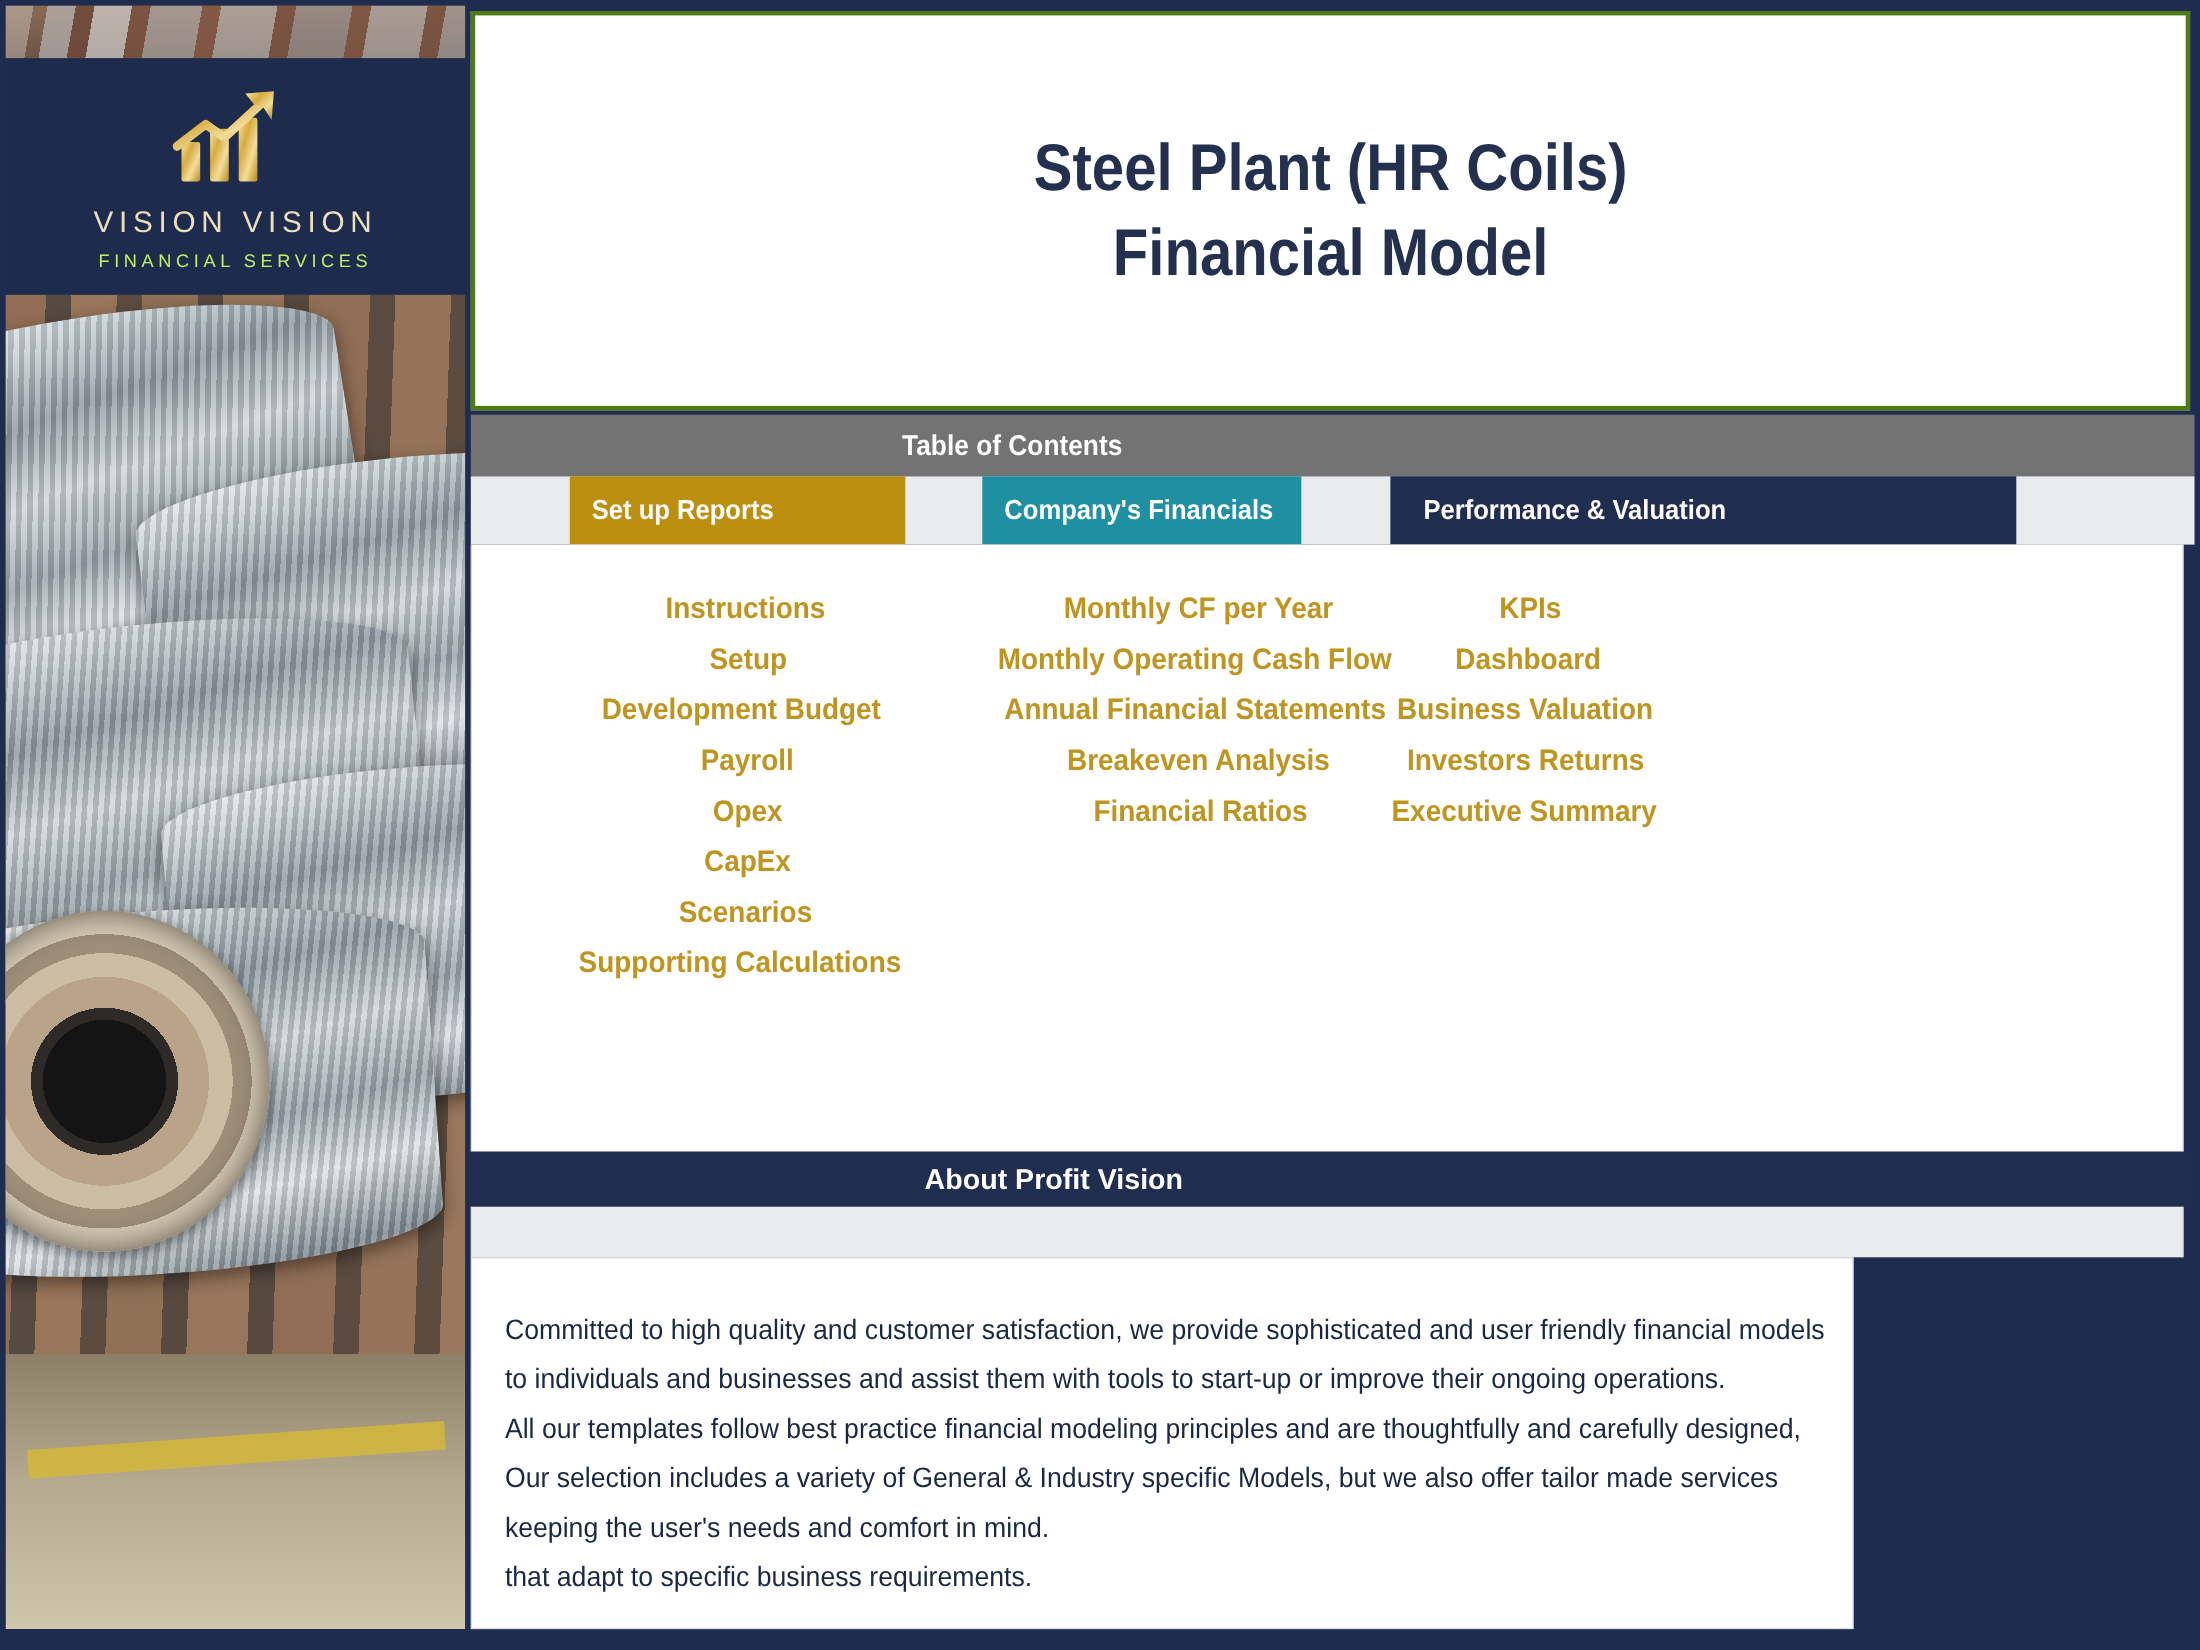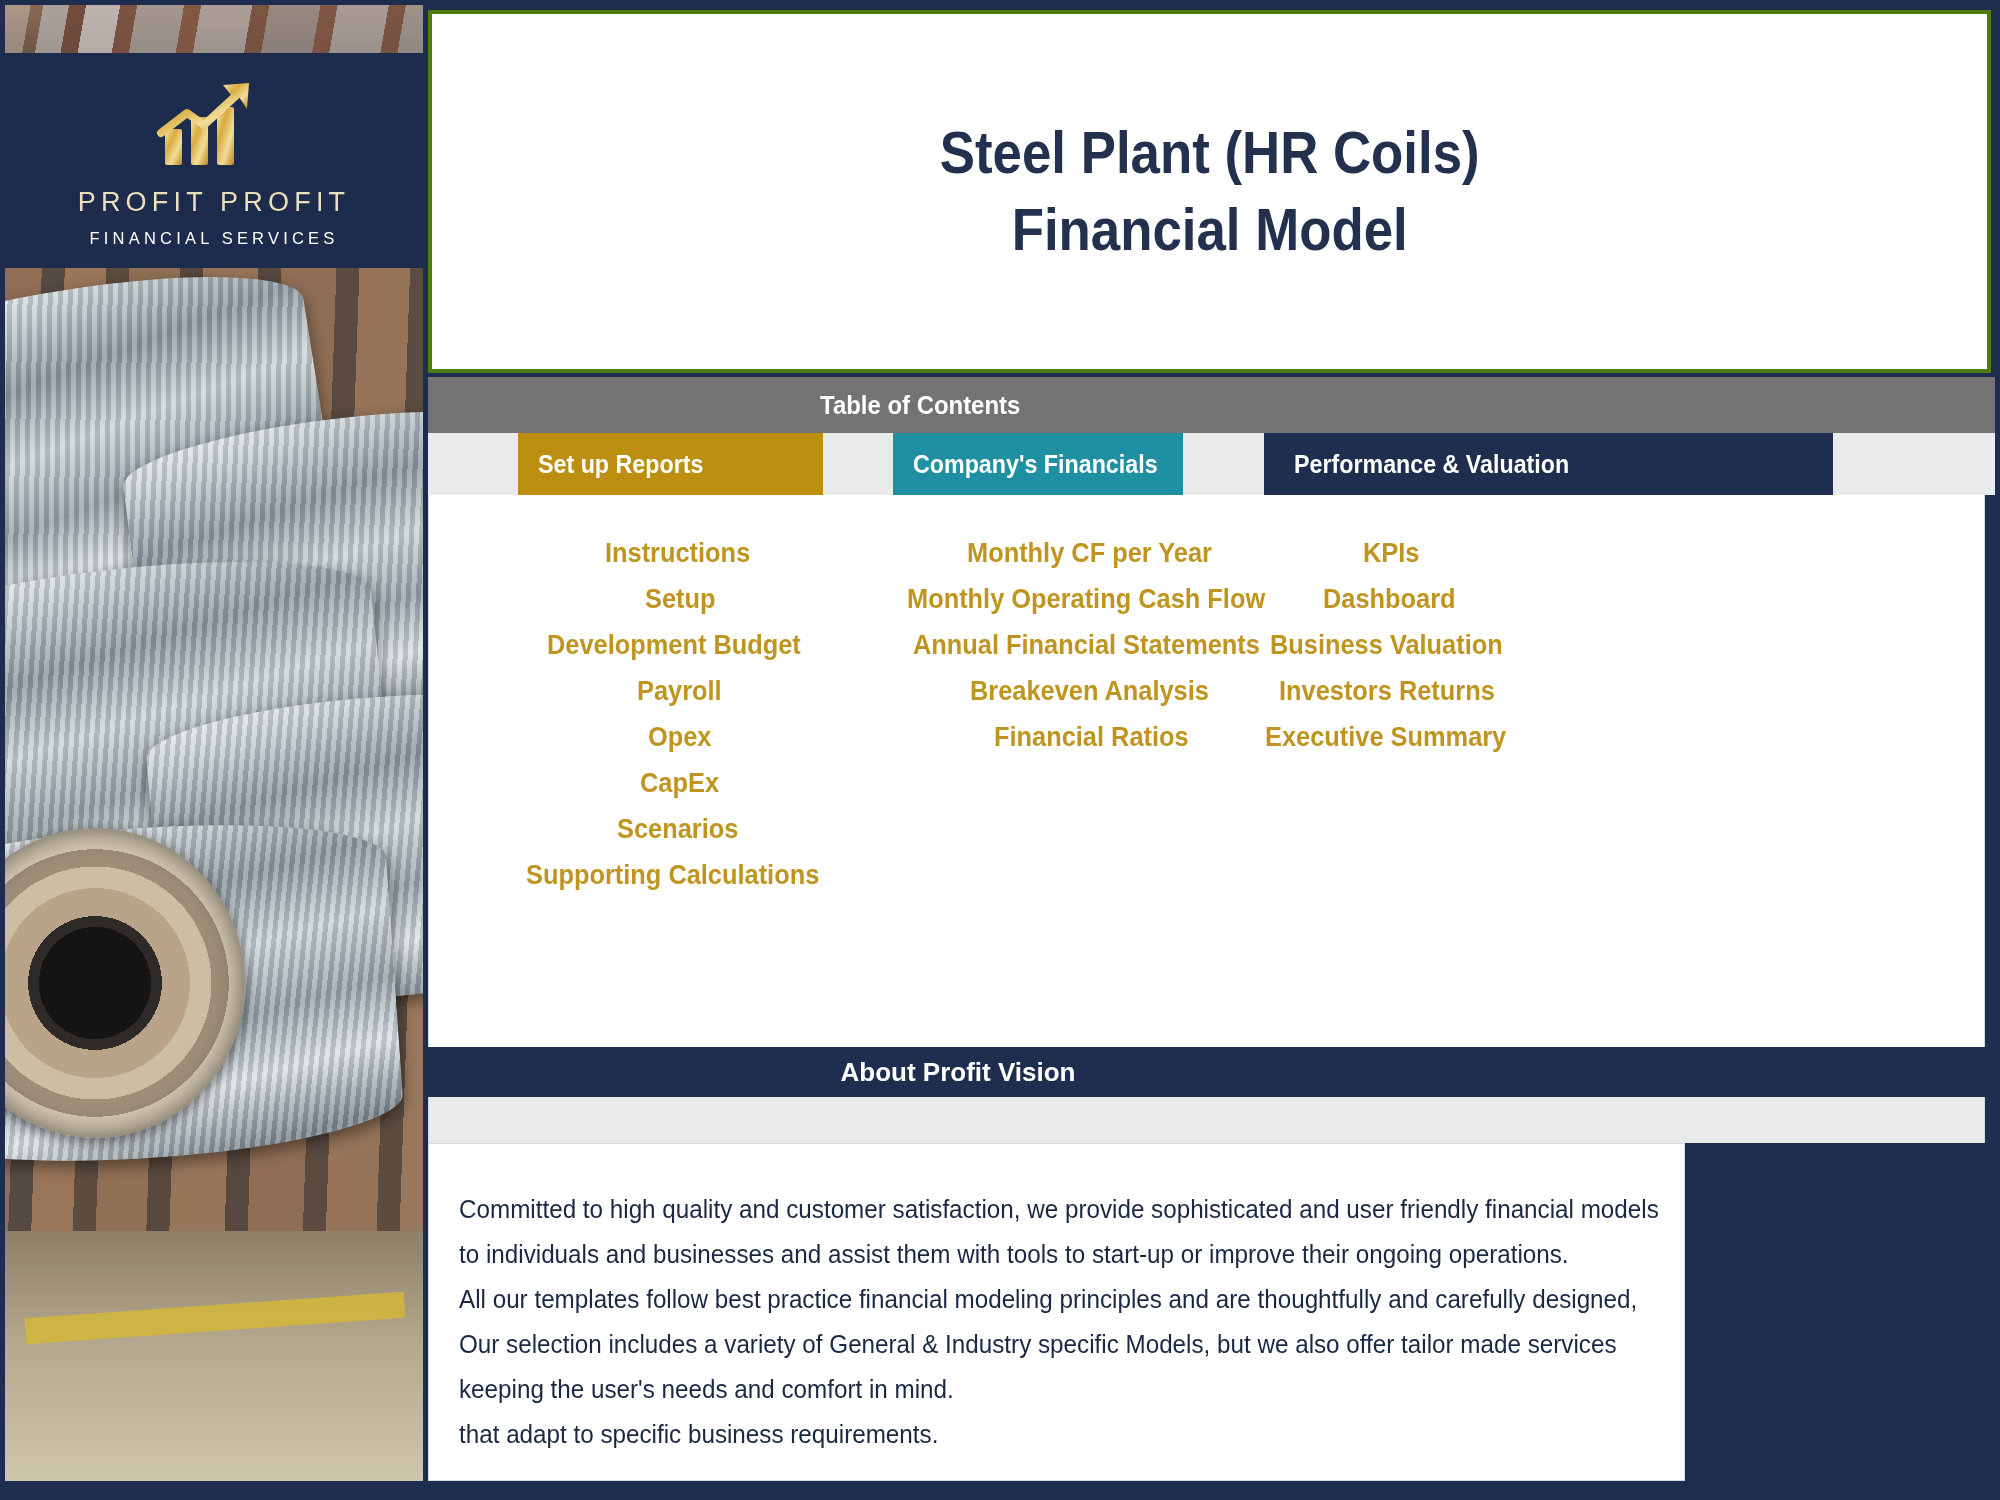--- a/index.html
+++ b/index.html
@@ -73,21 +73,21 @@
     letter-spacing: 5.2px;
     font-weight: 400;
     font-family: "Liberation Sans", sans-serif;
   }
   .logo-sub {
     position: absolute;
     left: 0;
     top: 176px;
     width: 100%;
     text-align: center;
-    color: #ffffff;
+    color: #bef264;
     font-size: 16.5px;
     letter-spacing: 4.2px;
     font-weight: 400;
   }
   .photo-main {
     position: absolute;
     left: 0; top: 263px;
     width: 418px; height: 1213px;
     overflow: hidden;
     background: #5a5f63;
@@ -341,21 +341,21 @@
             <stop offset="65%" stop-color="#f3dd9a"></stop>
             <stop offset="100%" stop-color="#b8871a"></stop>
           </linearGradient>
         </defs>
         <rect x="16" y="52" width="17" height="36" rx="2" fill="url(#gold)"></rect>
         <rect x="42" y="40" width="17" height="48" rx="2" fill="url(#gold)"></rect>
         <rect x="68" y="30" width="17" height="58" rx="2" fill="url(#gold)"></rect>
         <path d="M12 56 L38 36 L55 48 L92 14" fill="none" stroke="url(#gold)" stroke-width="8" stroke-linejoin="round" stroke-linecap="round"></path>
         <path d="M74 8 L100 6 L98 32 L90 20 L82 18 Z" fill="url(#gold)"></path>
       </svg>
-      <div class="logo-name">PROFIT PROFIT</div>
+      <div class="logo-name">VISION VISION</div>
       <div class="logo-sub">FINANCIAL SERVICES</div>
     </div>
 
     <div class="photo-main">
       <div class="coil-bg"></div>
       <div class="coil coil-a"></div>
       <div class="coil coil-b"></div>
       <div class="coil coil-c"></div>
       <div class="coil coil-d"></div>
       <div class="coil coil-e"></div>

